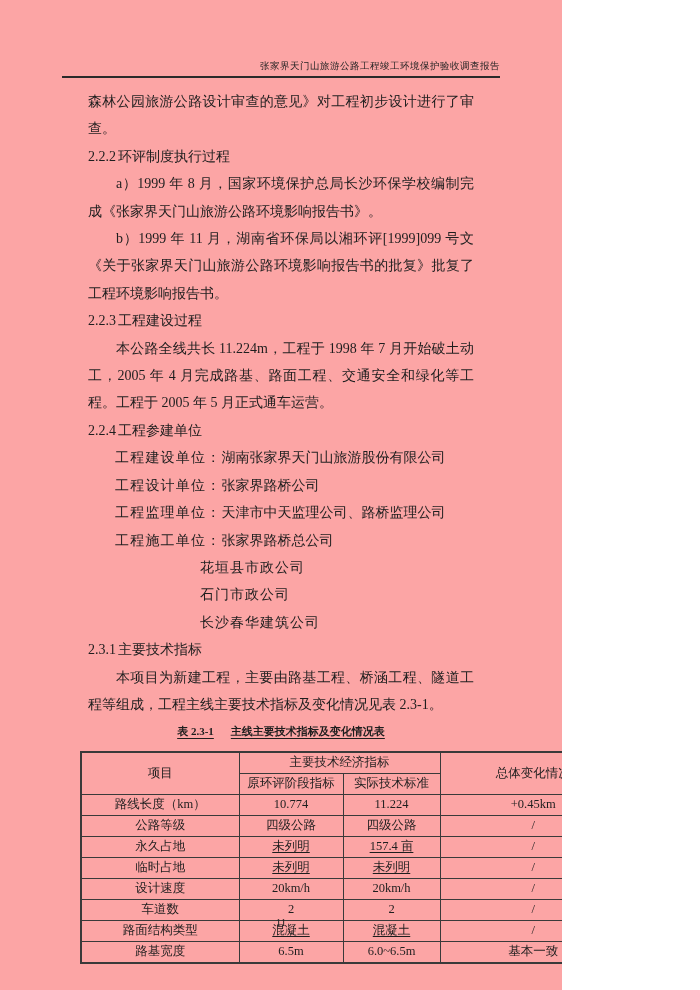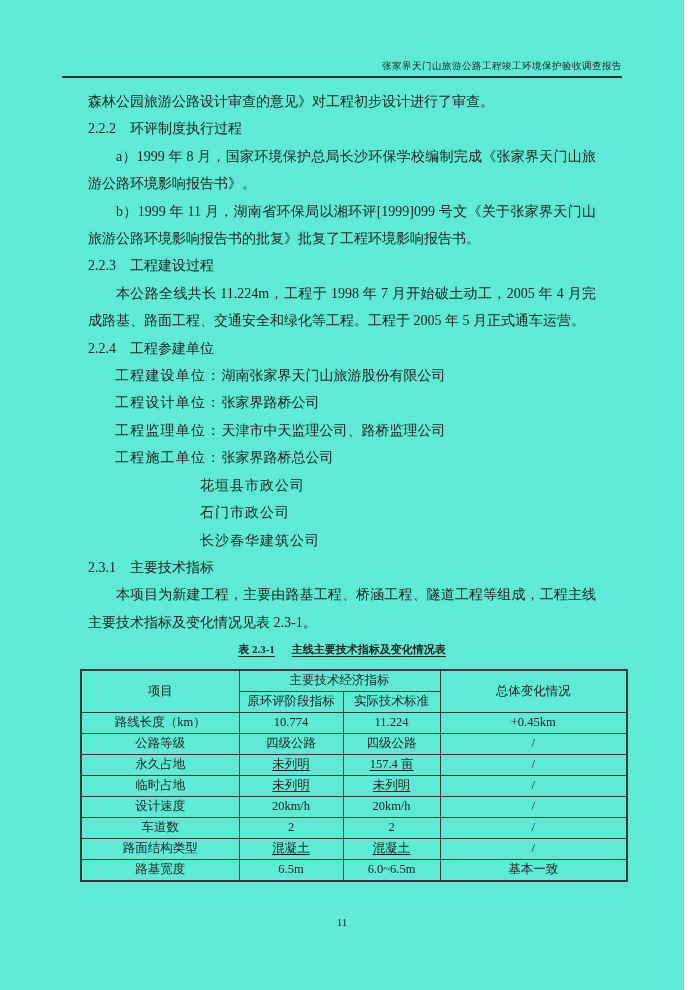--- a/index.html
+++ b/index.html
@@ -1,30 +1,30 @@
 <!DOCTYPE html>
 <html><head>
 <meta charset="utf-8">
 <style>
   html,body{margin:0;padding:0;background:#fff;}
   .page{
-    position:relative;width:684px;height:990px;background:#5eead4;
+    position:relative;width:562px;height:990px;background:#fca5a5;
     font-family:"Liberation Serif","DejaVu Serif",serif;color:#1e1e1e;
     overflow:hidden;
   }
   
   .hdr{margin:0 62px;padding-top:60px;}
   .hdr-title{text-align:right;font-size:9.5px;line-height:13px;color:#222;letter-spacing:0.5px;}
   .hdr-rule{border-bottom:2px solid #2a2a2a;margin-top:3px;}
   
   .content{margin:10px 88px 0 88px;font-size:14px;}
   .content p{margin:0;line-height:27.4px;}
   .just{text-align:justify;}
   .ind{text-indent:28px;}
-  .h .num{margin-right:14px;}
+  .h .num{margin-right:2px;}
   .h-bold{font-weight:bold;}
   .h-bold .num{margin-right:10px;}
   .unit{padding-left:27px;}
   .unit .u-label{letter-spacing:1.2px;}
   .unit-extra{padding-left:112px;letter-spacing:1px;}
   
   .tcap{text-align:center;margin-top:1px;line-height:24px;font-size:11px;font-weight:bold;}
   .tcap-u{text-decoration:underline;text-underline-offset:3px;}
   .tcap-u .cap-label{margin-right:17px;}
   

